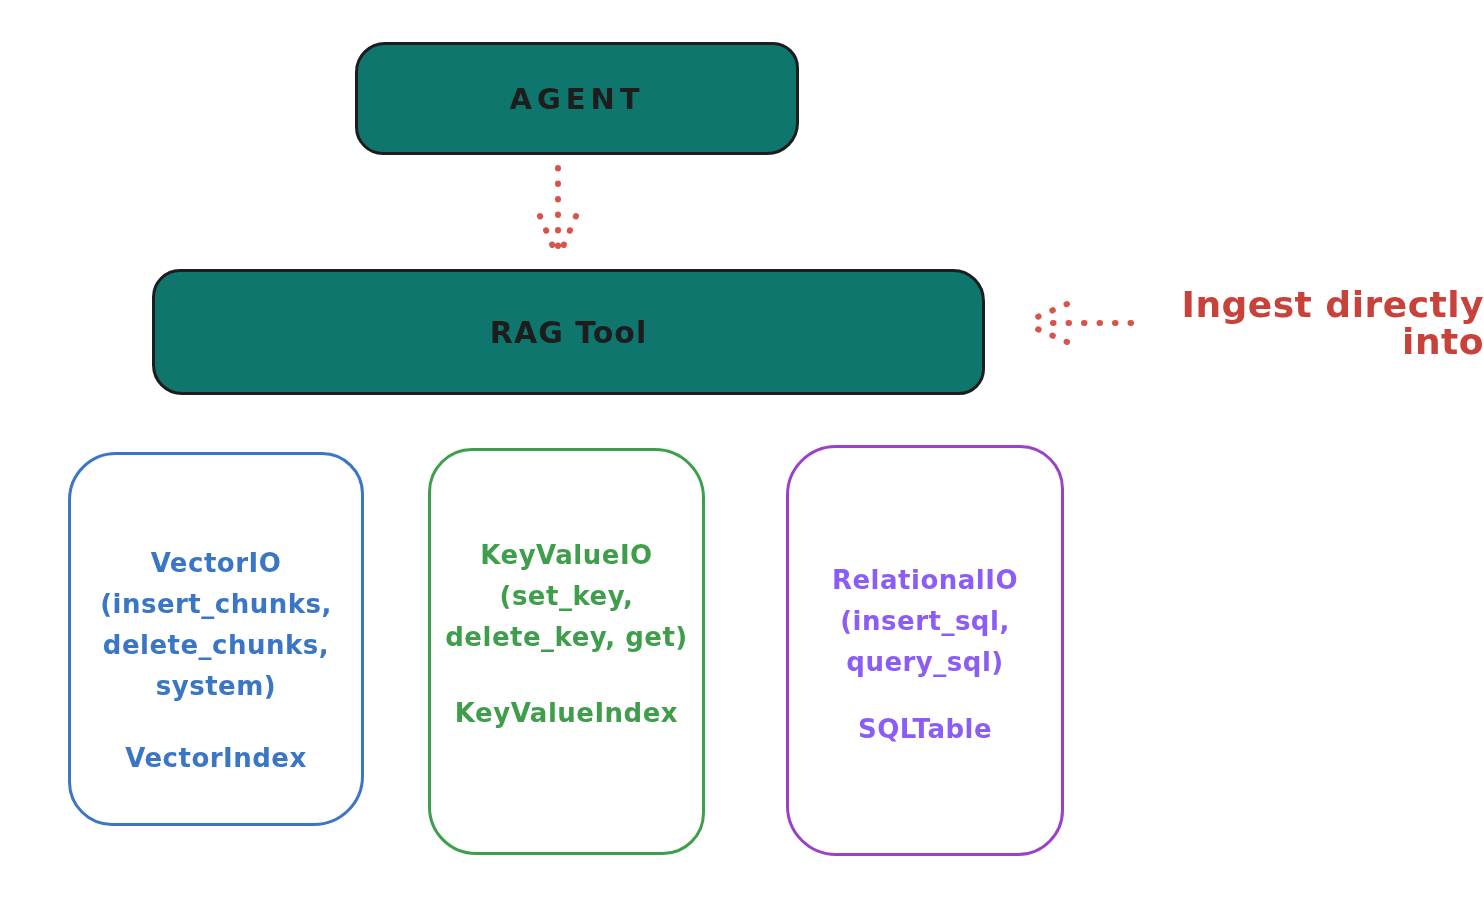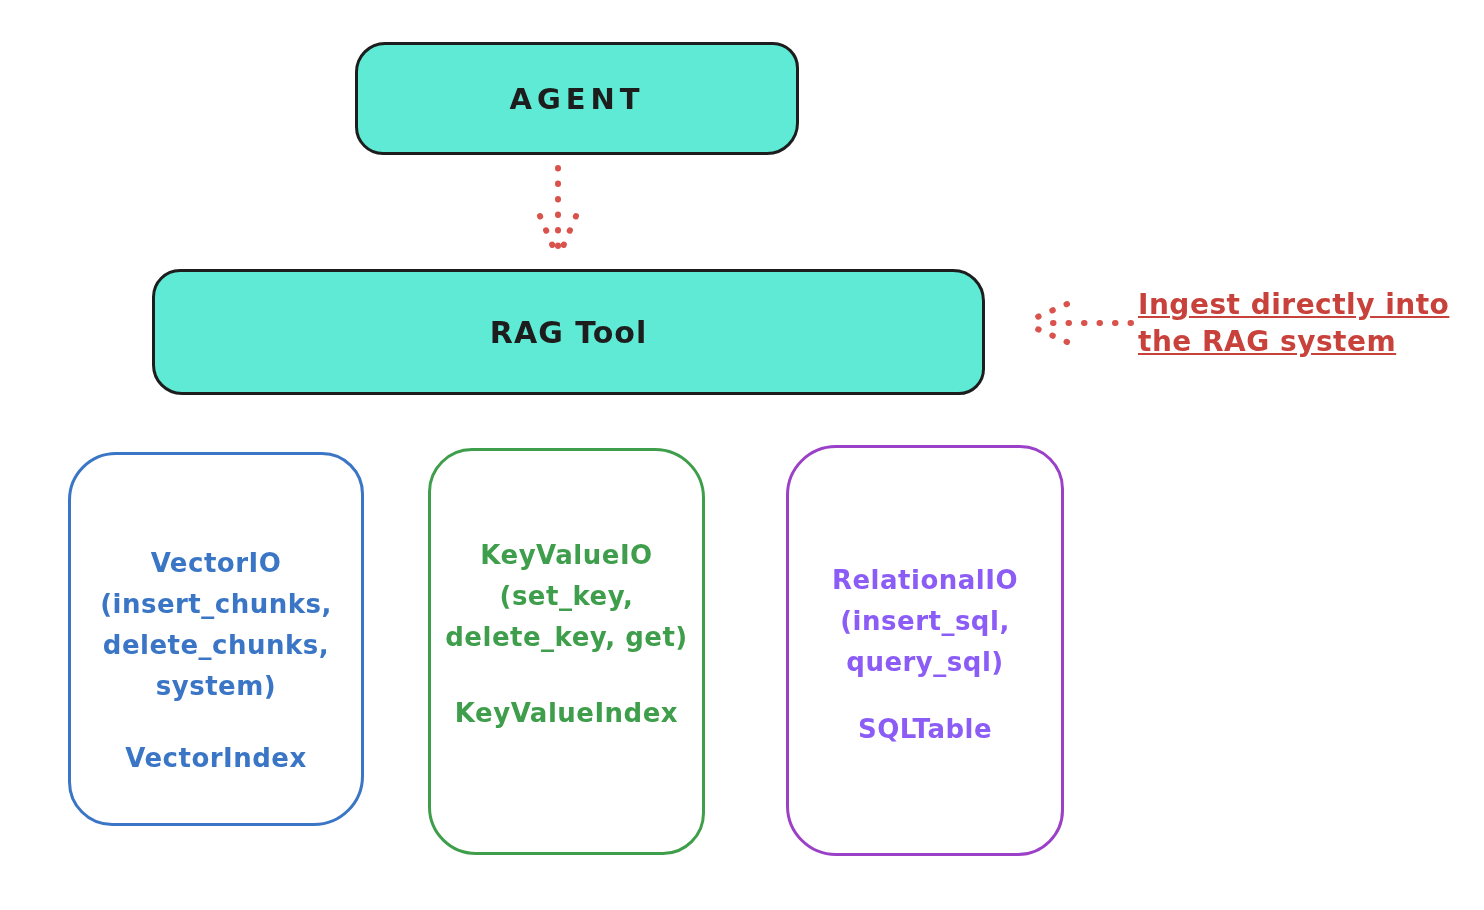--- a/index.html
+++ b/index.html
@@ -7,21 +7,21 @@
   body {
     font-family: "DejaVu Sans", "Liberation Sans", sans-serif;
     width: 1484px; height: 910px; position: relative; overflow: hidden;
   }
   .canvas {
     position: absolute; left: 0; top: 0; width: 1484px; height: 910px;
     background: #ffffff;
   }
   .node {
     position: absolute; display: flex; align-items: center; justify-content: center;
-    background: #5eead4;
+    background: #0f766e;
   }
   
   .agent-box {
     left: 355px; top: 42px; width: 444px; height: 113px;
     border: 3.5px solid #1d1d1d;
     border-radius: 30px 26px 32px 28px;
   }
   .agent-label {
     font-size: 29px; font-weight: bold; color: #1d1d1d;
     letter-spacing: 5px;
@@ -58,23 +58,22 @@
   .box-keyvalue .box-index { margin-top: 40px; }
   .box-relational {
     left: 786px; top: 445px; width: 278px; height: 411px;
     border-radius: 50px 44px 46px 50px;
     padding-top: 112px;
   }
   .box-relational .box-index { margin-top: 31px; }
   
   .annotation {
     position: absolute; left: 1138px; top: 286px; width: 346px;
-    text-align: left; font-size: 28px; font-weight: bold; line-height: 37px;
+    text-align: right; font-size: 36px; font-weight: bold; line-height: 37px;
     letter-spacing: 0.5px;
-    text-decoration: underline;
   }
   
   .arrow-layer {
     position: absolute; left: 0; top: 0; width: 1484px; height: 910px;
     pointer-events: none;
   }
 </style>
 </head>
 <body>
 
@@ -98,21 +97,20 @@
 
     <g stroke="#d9534c" stroke-width="6" fill="none" stroke-linecap="round" stroke-dasharray="0.5 15">
       <path d="M 1131 323 L 1040 323"></path>
       <path d="M 1067 304 L 1026 322"></path>
       <path d="M 1067 342 L 1026 324"></path>
     </g>
   </svg>
 
   <div class="annotation" style="color: rgb(200, 65, 58);">
     <div>Ingest directly into</div>
-    <div>the RAG system</div>
   </div>
 
   <div class="storage-box box-vector" style="border-color: rgb(58, 118, 197); color: rgb(58, 118, 197);">
     <div class="box-lines">
       <div>VectorIO</div>
       <div>(insert_chunks,</div>
       <div>delete_chunks,</div>
       <div>system)</div>
     </div>
     <div class="box-index">VectorIndex</div>

